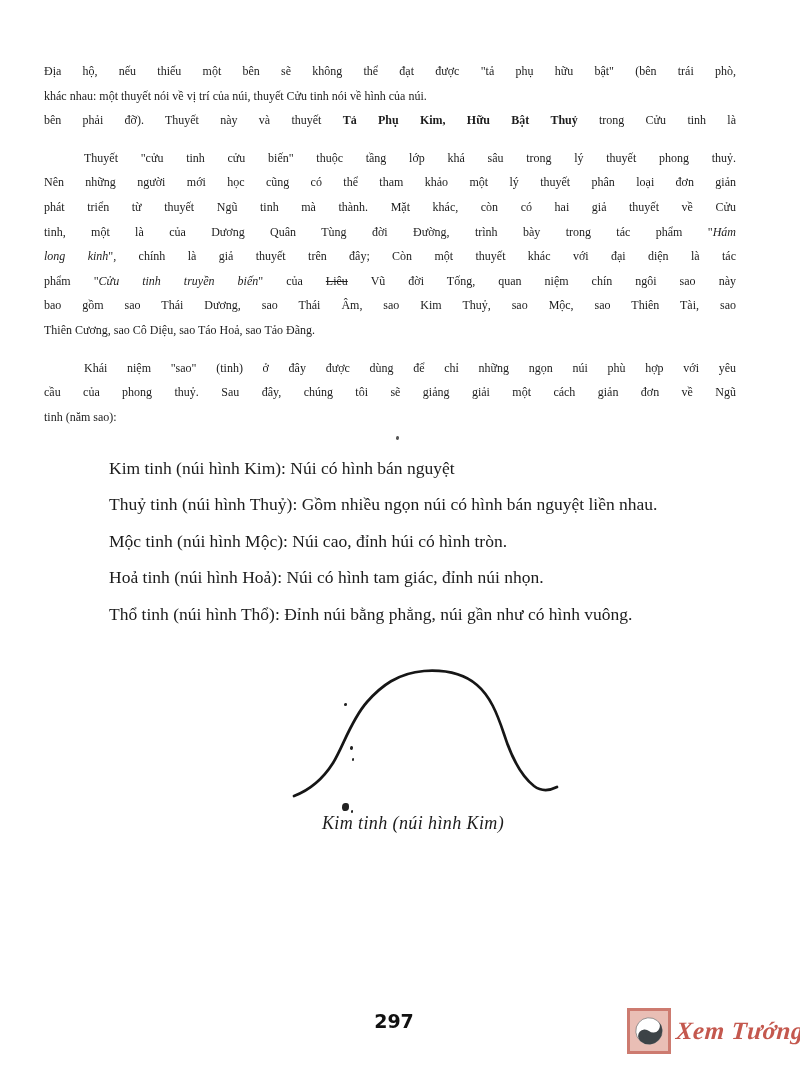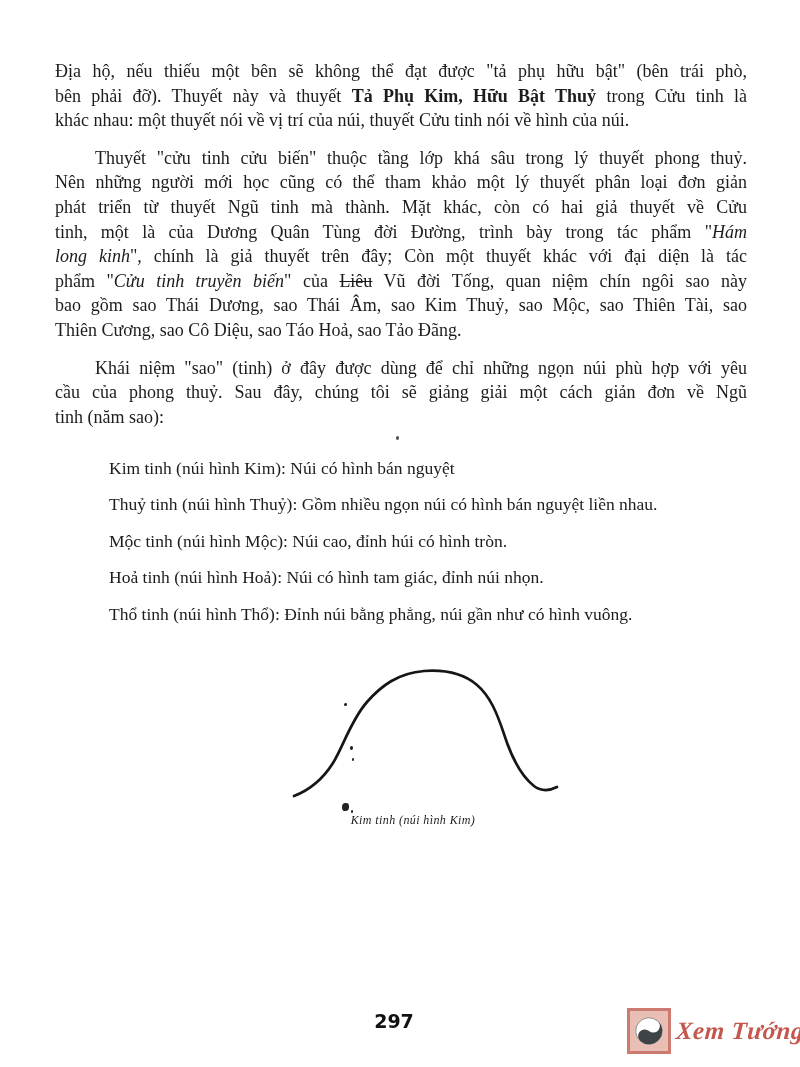--- a/index.html
+++ b/index.html
@@ -11,24 +11,24 @@
     height: 1067px;
     background: #ffffff;
     overflow: hidden;
     font-family: "Liberation Serif", serif;
     color: #1c1c1c;
   }
 
   
   .textblock {
     position: absolute;
-    left: 55px;
+    left: 44px;
     top: 59px;
     width: 692px;
-    font-size: 18px;
+    font-size: 12px;
   }
   .paragraph + .paragraph { margin-top: 13px; }
   .line {
     height: 24.6px;
     line-height: 24.6px;
     overflow: hidden;
     text-align: justify;
     white-space: normal;
   }
   .line::after { content: ""; display: inline-block; width: 100%; }
@@ -65,21 +65,21 @@
     background: #222;
     border-radius: 50% 40% 50% 45%;
   }
   .figure-caption {
     position: absolute;
     left: 308px;
     top: 813px;
     width: 210px;
     text-align: center;
     font-style: italic;
-    font-size: 12px;
+    font-size: 18px;
     letter-spacing: 0.4px;
   }
 
   
   .page-number {
     position: absolute;
     left: 0;
     right: 12px;
     top: 1010px;
     text-align: center;
@@ -120,22 +120,22 @@
   }
 </style>
 </head>
 <body>
 
 <div class="page">
 
   <div class="textblock">
       <div class="paragraph">
         <div class="line"><span>Địa hộ, nếu thiếu một bên sẽ không thể đạt được "tả phụ hữu bật" (bên trái phò,</span></div>
+        <div class="line lastline"><span>khác nhau: một thuyết nói về vị trí của núi, thuyết Cửu tinh nói về hình của núi.</span></div>
         <div class="line"><span>bên phải đỡ). Thuyết này và thuyết </span><span class="bold">Tả Phụ Kim, Hữu Bật Thuỷ</span><span> trong Cửu tinh là</span></div>
-        <div class="line lastline"><span>khác nhau: một thuyết nói về vị trí của núi, thuyết Cửu tinh nói về hình của núi.</span></div>
       </div>
       <div class="paragraph indent">
         <div class="line"><span>Thuyết "cửu tinh cửu biến" thuộc tầng lớp khá sâu trong lý thuyết phong thuỷ.</span></div>
         <div class="line"><span>Nên những người mới học cũng có thể tham khảo một lý thuyết phân loại đơn giản</span></div>
         <div class="line"><span>phát triển từ thuyết Ngũ tinh mà thành. Mặt khác, còn có hai giả thuyết về Cửu</span></div>
         <div class="line"><span>tinh, một là của Dương Quân Tùng đời Đường, trình bày trong tác phẩm "</span><span class="italic">Hám</span></div>
         <div class="line"><span class="italic">long kinh</span><span>", chính là giả thuyết trên đây; Còn một thuyết khác với đại diện là tác</span></div>
         <div class="line"><span>phẩm "</span><span class="italic">Cửu tinh truyền biến</span><span>" của </span><span class="strike">Liêu</span><span> Vũ đời Tống, quan niệm chín ngôi sao này</span></div>
         <div class="line"><span>bao gồm sao Thái Dương, sao Thái Âm, sao Kim Thuỷ, sao Mộc, sao Thiên Tài, sao</span></div>
         <div class="line lastline"><span>Thiên Cương, sao Cô Diệu, sao Táo Hoả, sao Tảo Đãng.</span></div>

